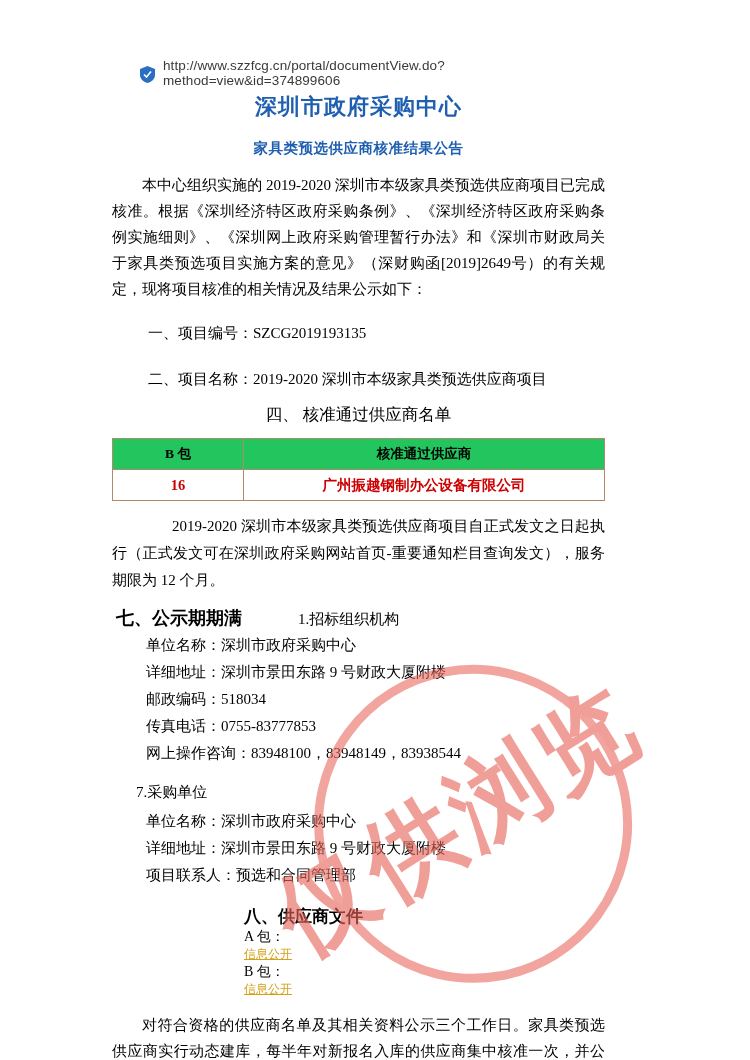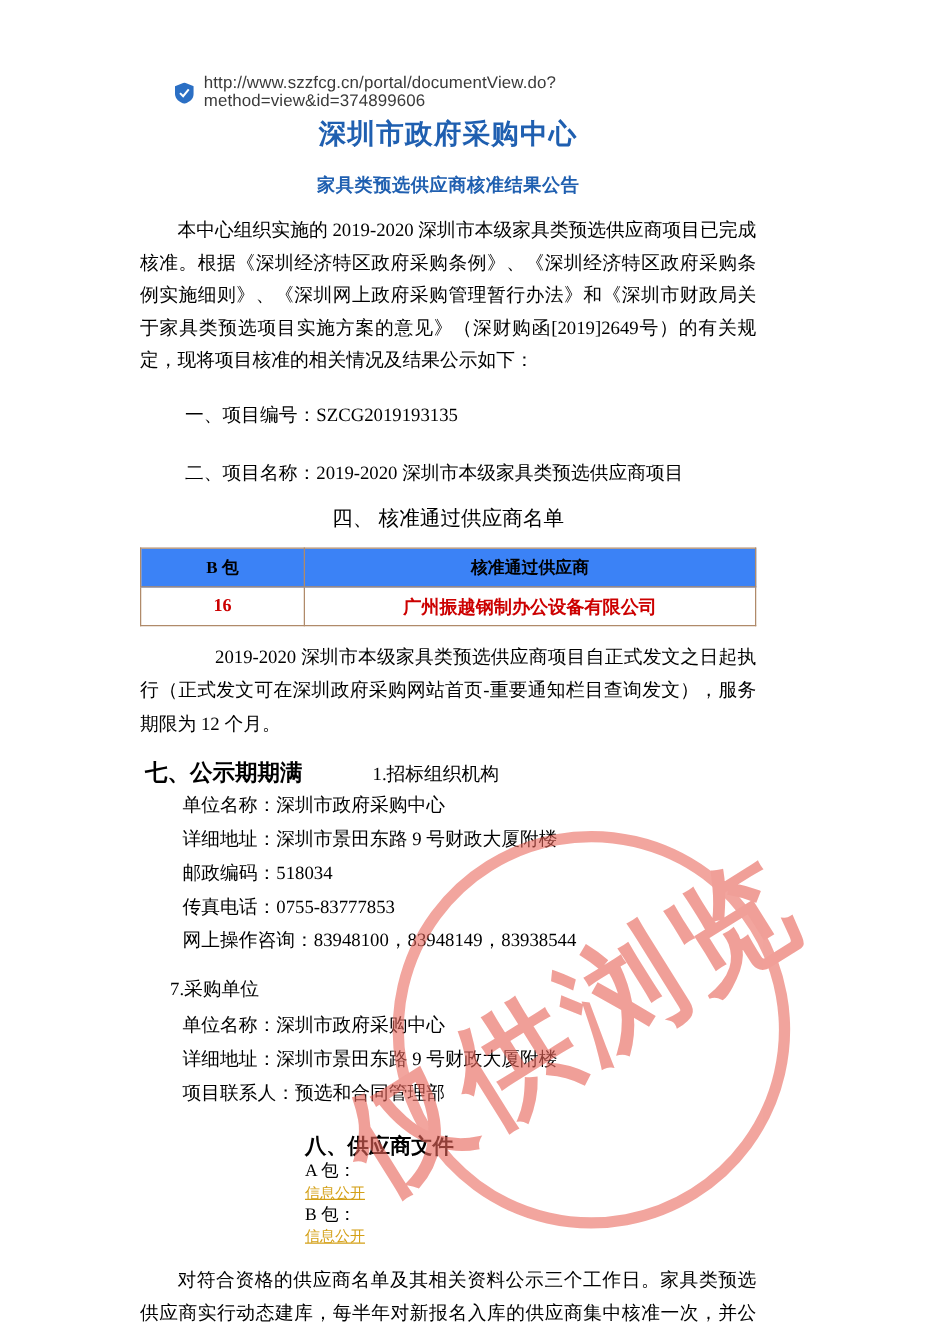--- a/index.html
+++ b/index.html
@@ -99,21 +99,21 @@
   }
   table.supplier th,
   table.supplier td {
     border: 1px solid #b08a6a;
     text-align: center;
     font-size: 13.5px;
     height: 30px;
     padding: 0;
   }
   table.supplier th {
-    background: #3b82f6;
+    background: #22c55e;
     font-weight: bold;
     color: #000;
   }
   table.supplier td {
     color: #cc0000;
     font-weight: bold;
     font-size: 14.5px;
   }
   table.supplier .col-a { width: 130px; }
 

